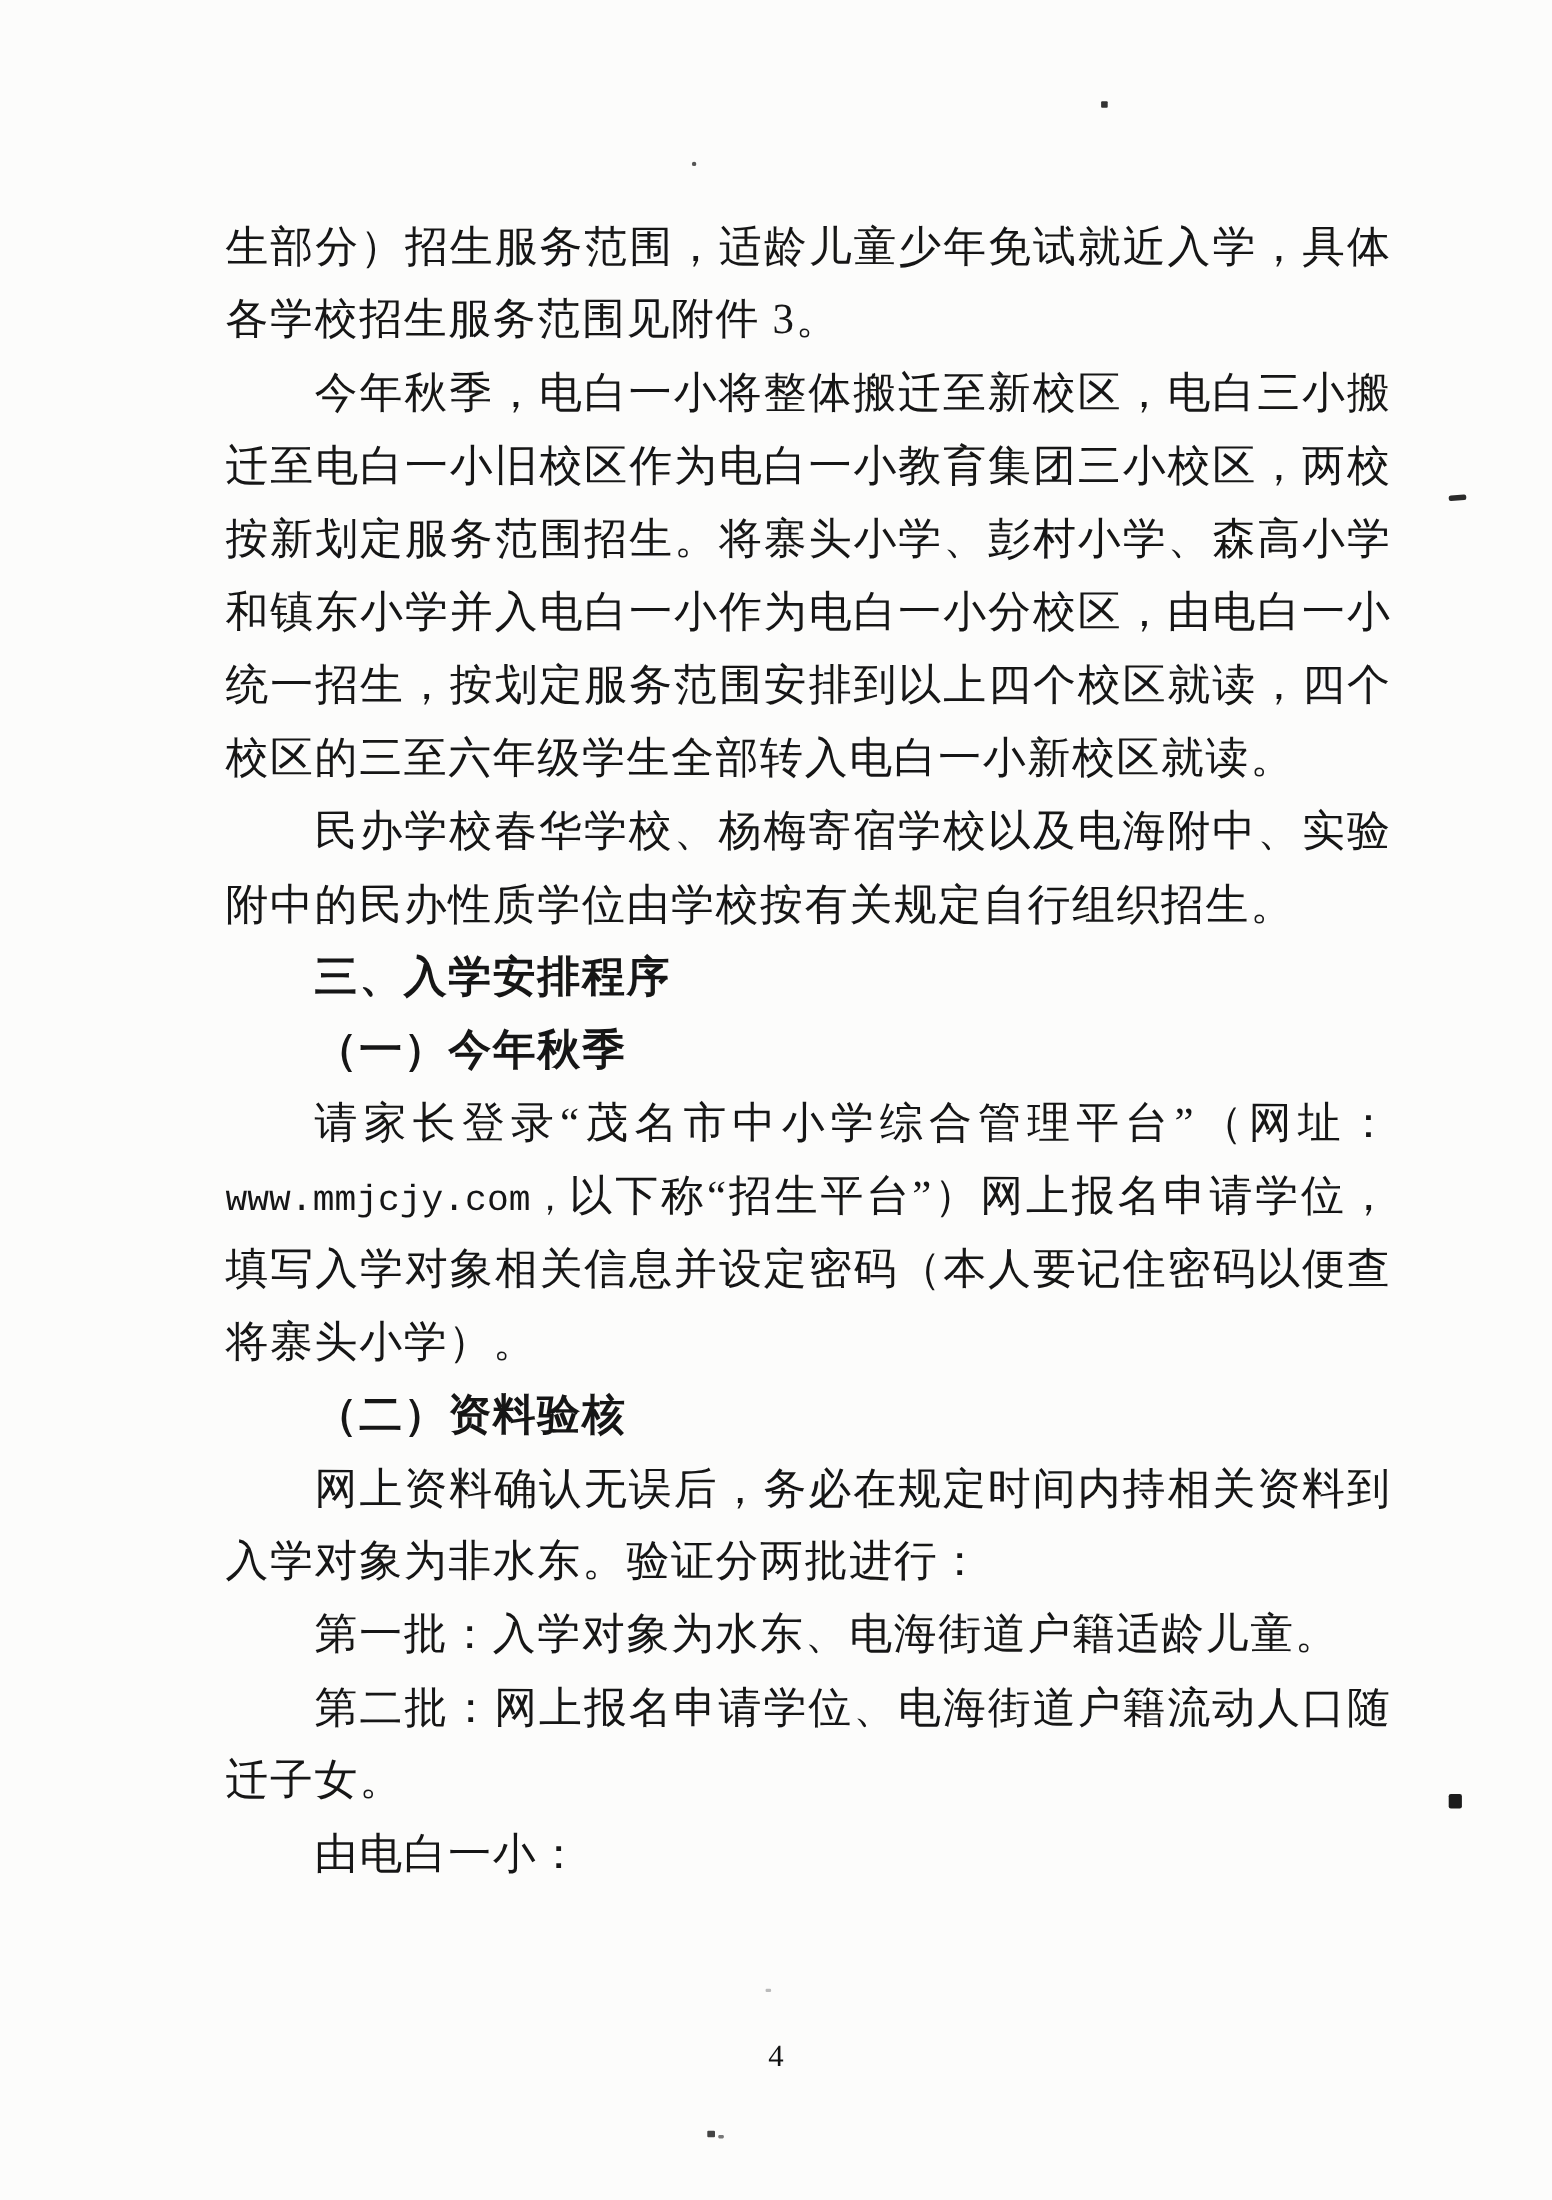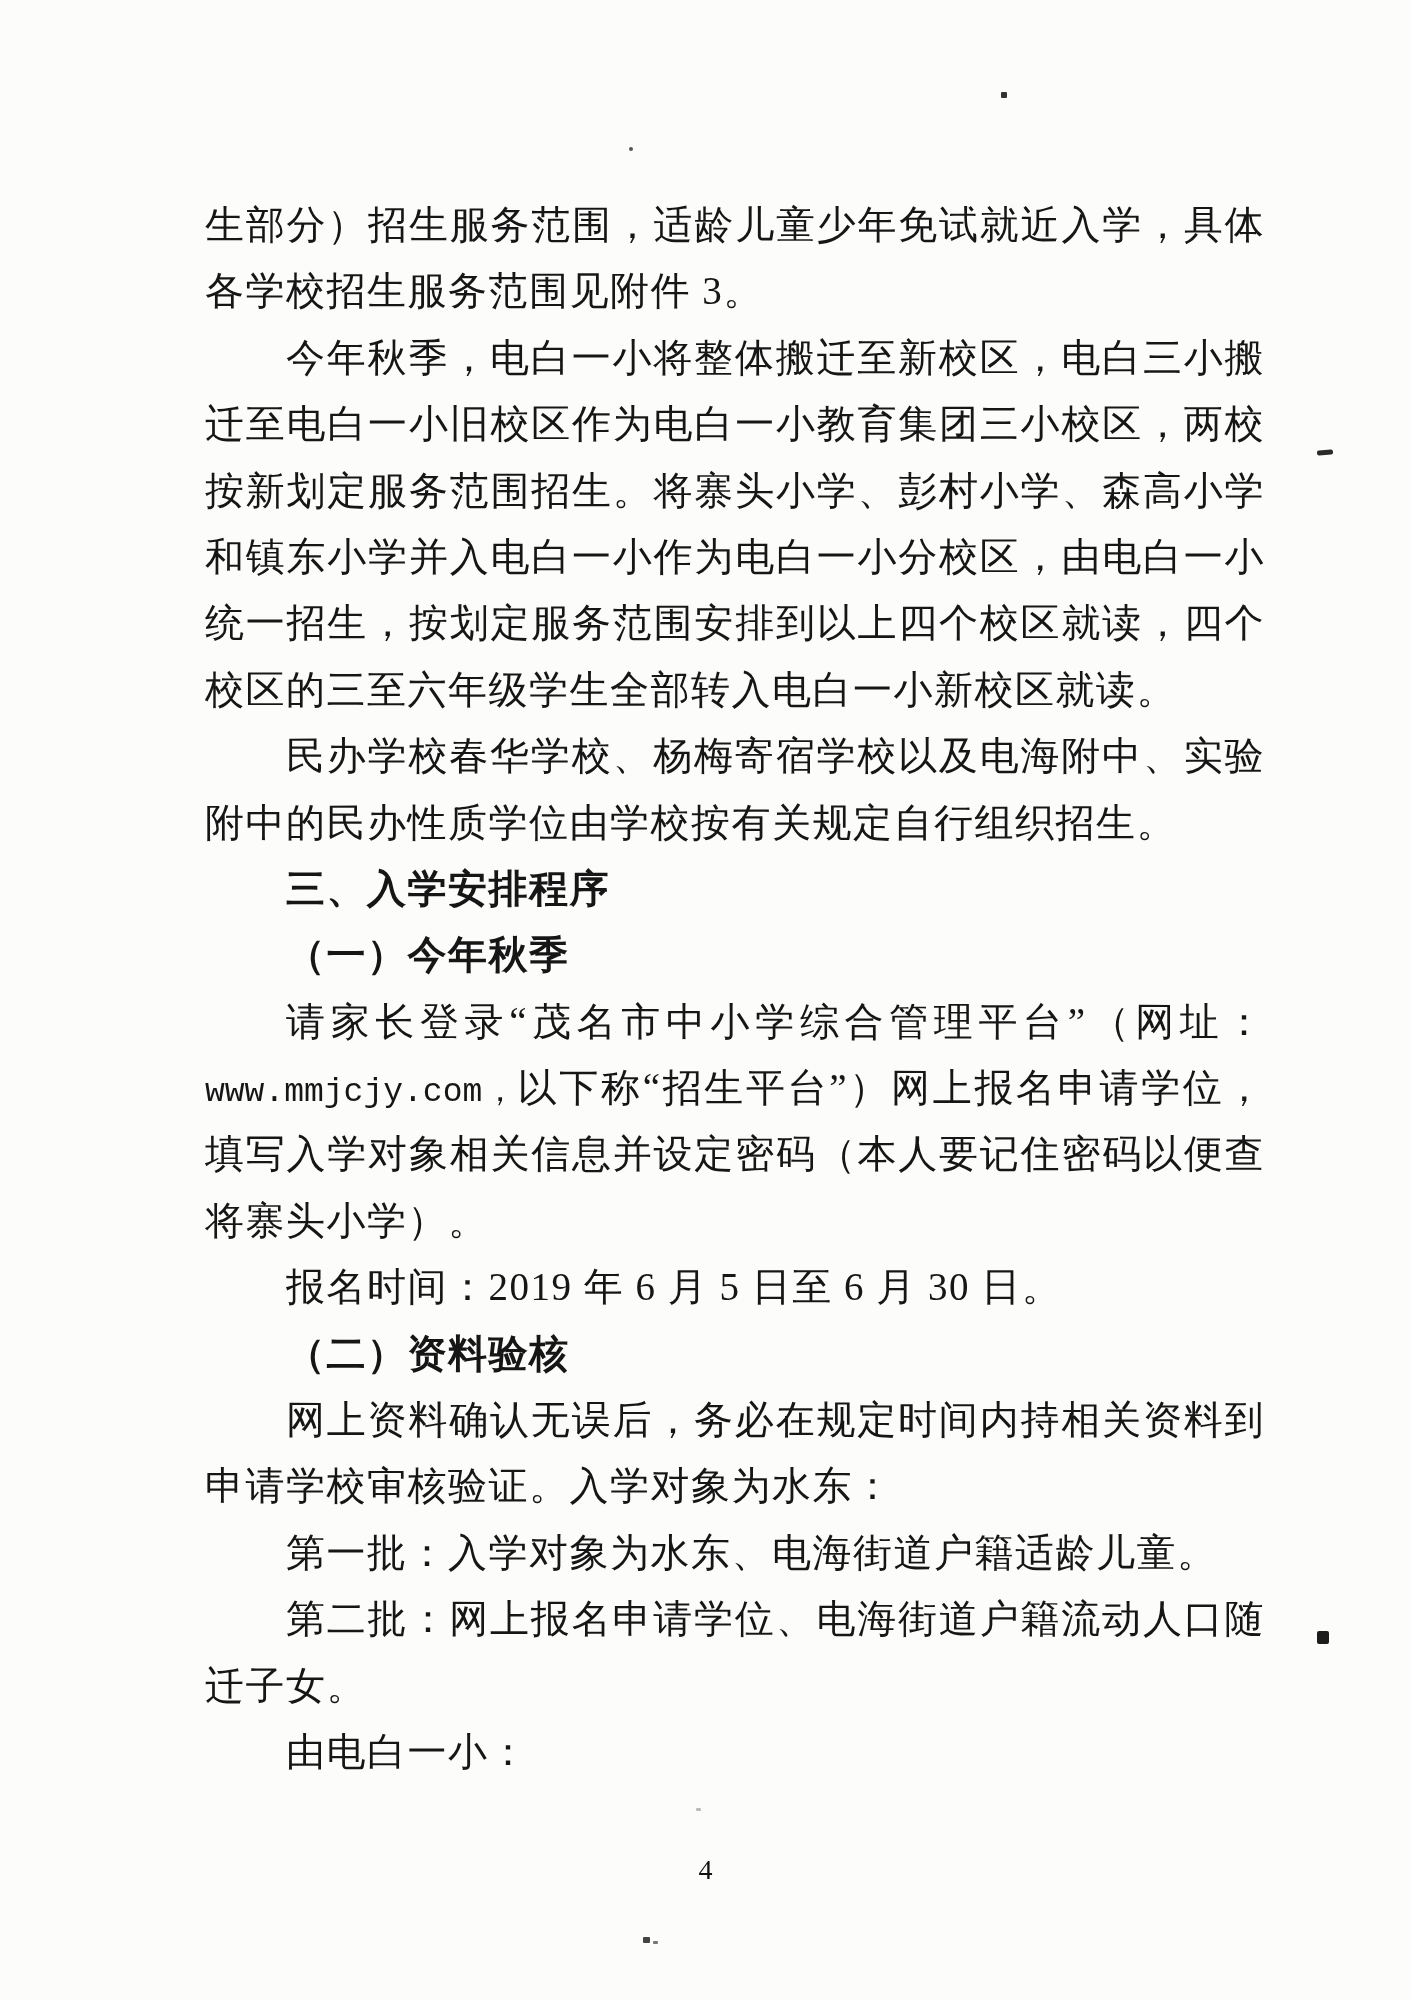--- a/index.html
+++ b/index.html
@@ -70,24 +70,23 @@
     <div class="line full indent">民办学校春华学校、杨梅寄宿学校以及电海附中、实验</div>
     <div class="line">附中的民办性质学位由学校按有关规定自行组织招生。</div>
     <div class="line indent bold">三、入学安排程序</div>
     <div class="line indent bold">（一）今年秋季</div>
     <div class="line full indent">请家长登录“茂名市中小学综合管理平台”（网址：</div>
     <div class="line full">
       <span class="latin">www.mmjcjy.com，</span><span>以下称“招生平台”）网上报名申请学位，</span>
     </div>
     <div class="line full">填写入学对象相关信息并设定密码（本人要记住密码以便查</div>
     <div class="line">将寨头小学）。</div>
-    <div class="line indent">报名时间：2019 年 6 月 5 日至 6 月 30 日。</div>
     <div class="line indent bold">（二）资料验核</div>
     <div class="line full indent">网上资料确认无误后，务必在规定时间内持相关资料到</div>
-    <div class="line">申请学校审核验证。入学对象为水东：</div>
+    <div class="line">入学对象为非水东。验证分两批进行：</div>
     <div class="line indent">第一批：入学对象为水东、电海街道户籍适龄儿童。</div>
     <div class="line full indent">第二批：网上报名申请学位、电海街道户籍流动人口随</div>
     <div class="line">迁子女。</div>
     <div class="line indent">由电白一小：</div>
   </div>
 
   <div class="page-number">4</div>
 
   <div class="art art-dot-top"></div>
   <div class="art art-dot-line1"></div>

